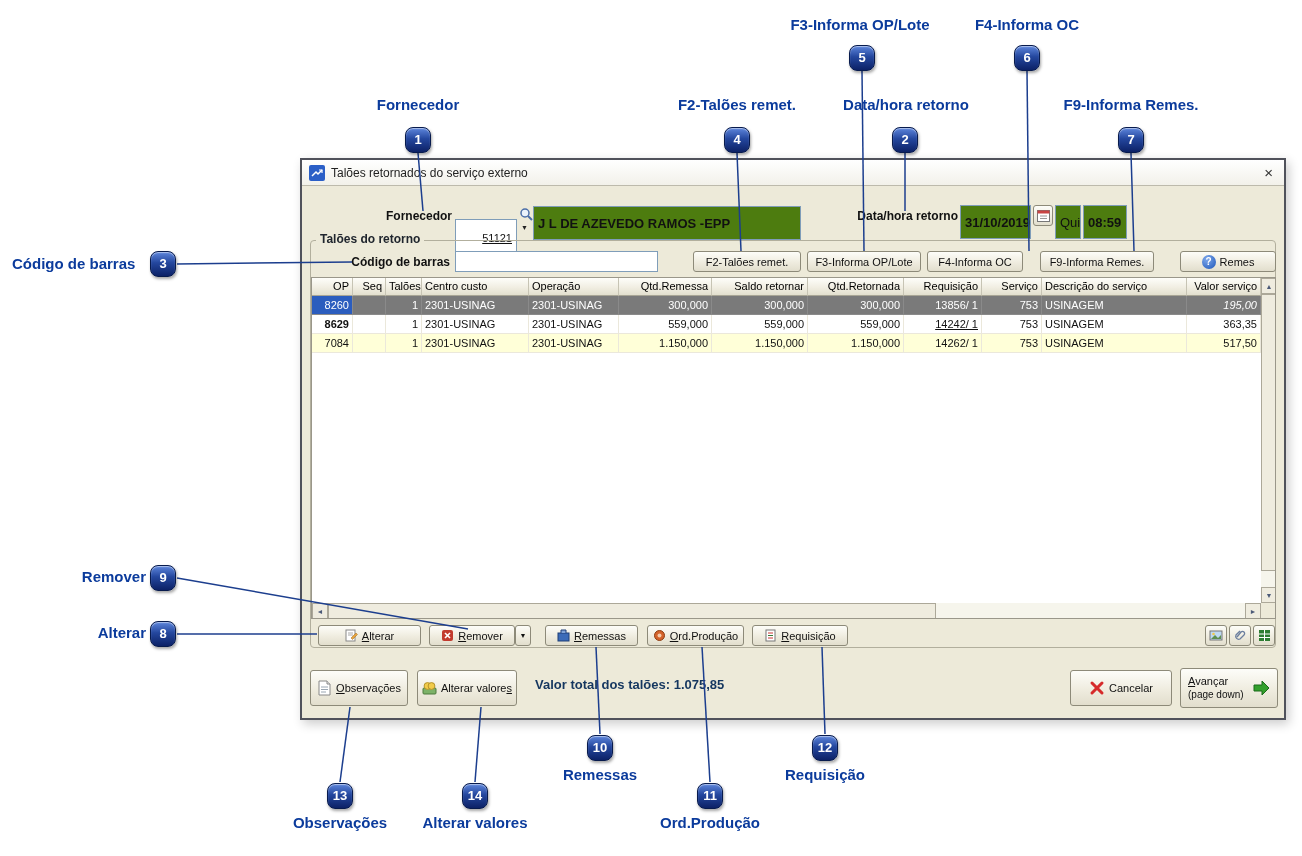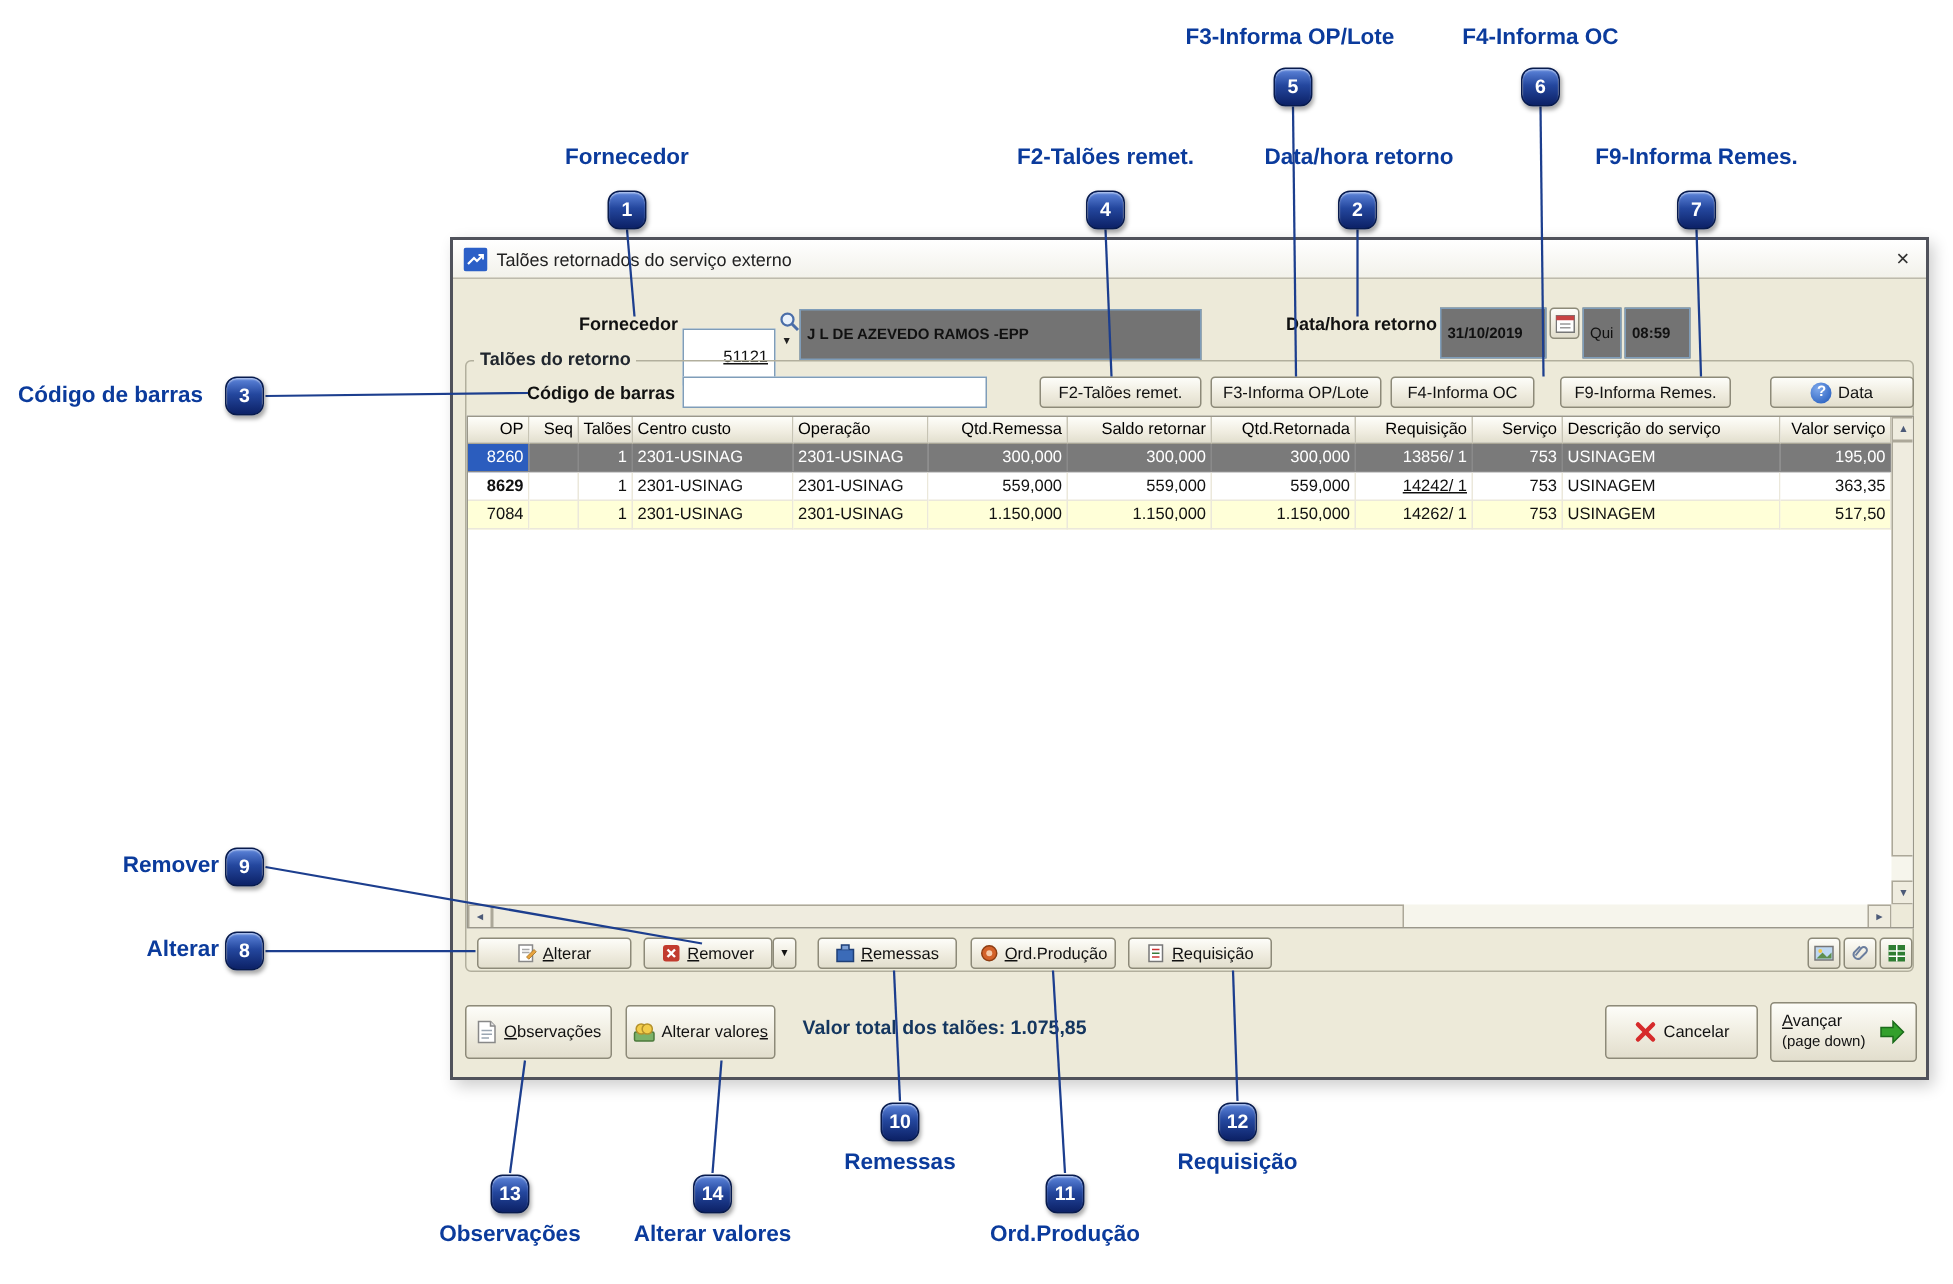--- a/index.html
+++ b/index.html
@@ -11,21 +11,21 @@
   background:linear-gradient(180deg,#5E86DC 0%,#24479E 45%,#0C2166 100%);
   border:1px solid #081B4D;color:#fff;font-weight:bold;font-size:13px;line-height:24px;text-align:center;
   box-shadow:1px 2px 3px rgba(0,0,0,.35), inset 0 1px 1px rgba(255,255,255,.5)}
 .dialog{position:absolute;left:300px;top:158px;width:986px;height:562px;background:#EDEAD9;
   border:2px solid #50525B;z-index:1;box-shadow:3px 4px 10px rgba(0,0,0,.2)}
 .titlebar{position:absolute;left:0;top:0;width:100%;height:26px;background:linear-gradient(180deg,#FFFFFF,#F2F1EA);
   border-bottom:1px solid #BDBAAC;display:flex;align-items:center;gap:6px;padding:0 7px}
 .title{font-size:12px;color:#222}
 .close{margin-left:auto;font-size:15px;color:#333;line-height:1;padding:1px 4px;cursor:default}
 .lbl{position:absolute;font-size:12px;font-weight:bold;color:#111;text-align:right;white-space:nowrap}
-.panel{position:absolute;background:#737373;border:1px solid #7F9DB9;font-size:10px;display:flex;align-items:center;
+.panel{position:absolute;background:#4d7c0f;border:1px solid #7F9DB9;font-size:13px;display:flex;align-items:center;
   padding:16px 4px;overflow:hidden;white-space:nowrap;color:#111}
 .panel.b{font-weight:bold}
 input.field{position:absolute;background:#fff;border:1px solid #7F9DB9;font:11px "Liberation Sans",sans-serif;padding:0 4px;color:#111}
 .btn{position:absolute;display:flex;align-items:center;justify-content:center;gap:4px;
   background:linear-gradient(180deg,#FDFDF9,#EFECDF 55%,#E2DECD);border:1px solid #8D8A79;border-radius:3px;
   font-size:11px;color:#111;white-space:nowrap;cursor:default}
 .group{position:absolute;left:8px;top:80px;width:966px;height:408px;border:1px solid #B2AF9D;border-radius:4px}
 .legend{position:absolute;left:14px;top:72px;background:#EDEAD9;padding:0 4px;font-size:12px;font-weight:bold;color:#20262E;z-index:2}
 .grid{position:absolute;left:9px;top:117px;width:965px;height:342px;background:#fff;border:1px solid #9A978A;overflow:hidden}
 .ghr{position:absolute;left:0;top:0;height:18px;display:flex}
@@ -162,21 +162,21 @@
       <span>F3-Informa OP/Lote</span>
     </div>
     <div class="btn" style="left:625px;top:91px;width:96px;height:21px">
       <span>F4-Informa OC</span>
     </div>
     <div class="btn" style="left:738px;top:91px;width:114px;height:21px">
       <span>F9-Informa Remes.</span>
     </div>
     <div class="btn" style="left:878px;top:91px;width:96px;height:21px">
       <span class="help-ic">?</span>
-      <span>Data</span>
+      <span>Remes</span>
     </div>
 
     <div class="grid">
       <div class="ghr">
           <div class="gh r" style="width: 41px;">OP</div>
           <div class="gh r" style="width: 33px;">Seq</div>
           <div class="gh r" style="width: 36px;">Talões</div>
           <div class="gh l" style="width: 107px;">Centro custo</div>
           <div class="gh l" style="width: 90px;">Operação</div>
           <div class="gh r" style="width: 93px;">Qtd.Remessa</div>
@@ -193,21 +193,21 @@
             <div class="gc r" style="width: 33px;"></div>
             <div class="gc r" style="width: 36px;">1</div>
             <div class="gc l" style="width: 107px;">2301-USINAG</div>
             <div class="gc l" style="width: 90px;">2301-USINAG</div>
             <div class="gc r" style="width: 93px;">300,000</div>
             <div class="gc r" style="width: 96px;">300,000</div>
             <div class="gc r" style="width: 96px;">300,000</div>
             <div class="gc r" style="width: 78px;">13856/ 1</div>
             <div class="gc r" style="width: 60px;">753</div>
             <div class="gc l" style="width: 145px;">USINAGEM</div>
-            <div class="gc r" style="width: 74px;">195,00</div>
+            <div class="gc r" style="width: 74px; font-style: italic;">195,00</div>
           </div>
           <div class="gr ">
             <div class="gc r c0" style="width: 41px; font-weight: bold;">8629</div>
             <div class="gc r" style="width: 33px;"></div>
             <div class="gc r" style="width: 36px;">1</div>
             <div class="gc l" style="width: 107px;">2301-USINAG</div>
             <div class="gc l" style="width: 90px;">2301-USINAG</div>
             <div class="gc r" style="width: 93px;">559,000</div>
             <div class="gc r" style="width: 96px;">559,000</div>
             <div class="gc r" style="width: 96px;">559,000</div>

